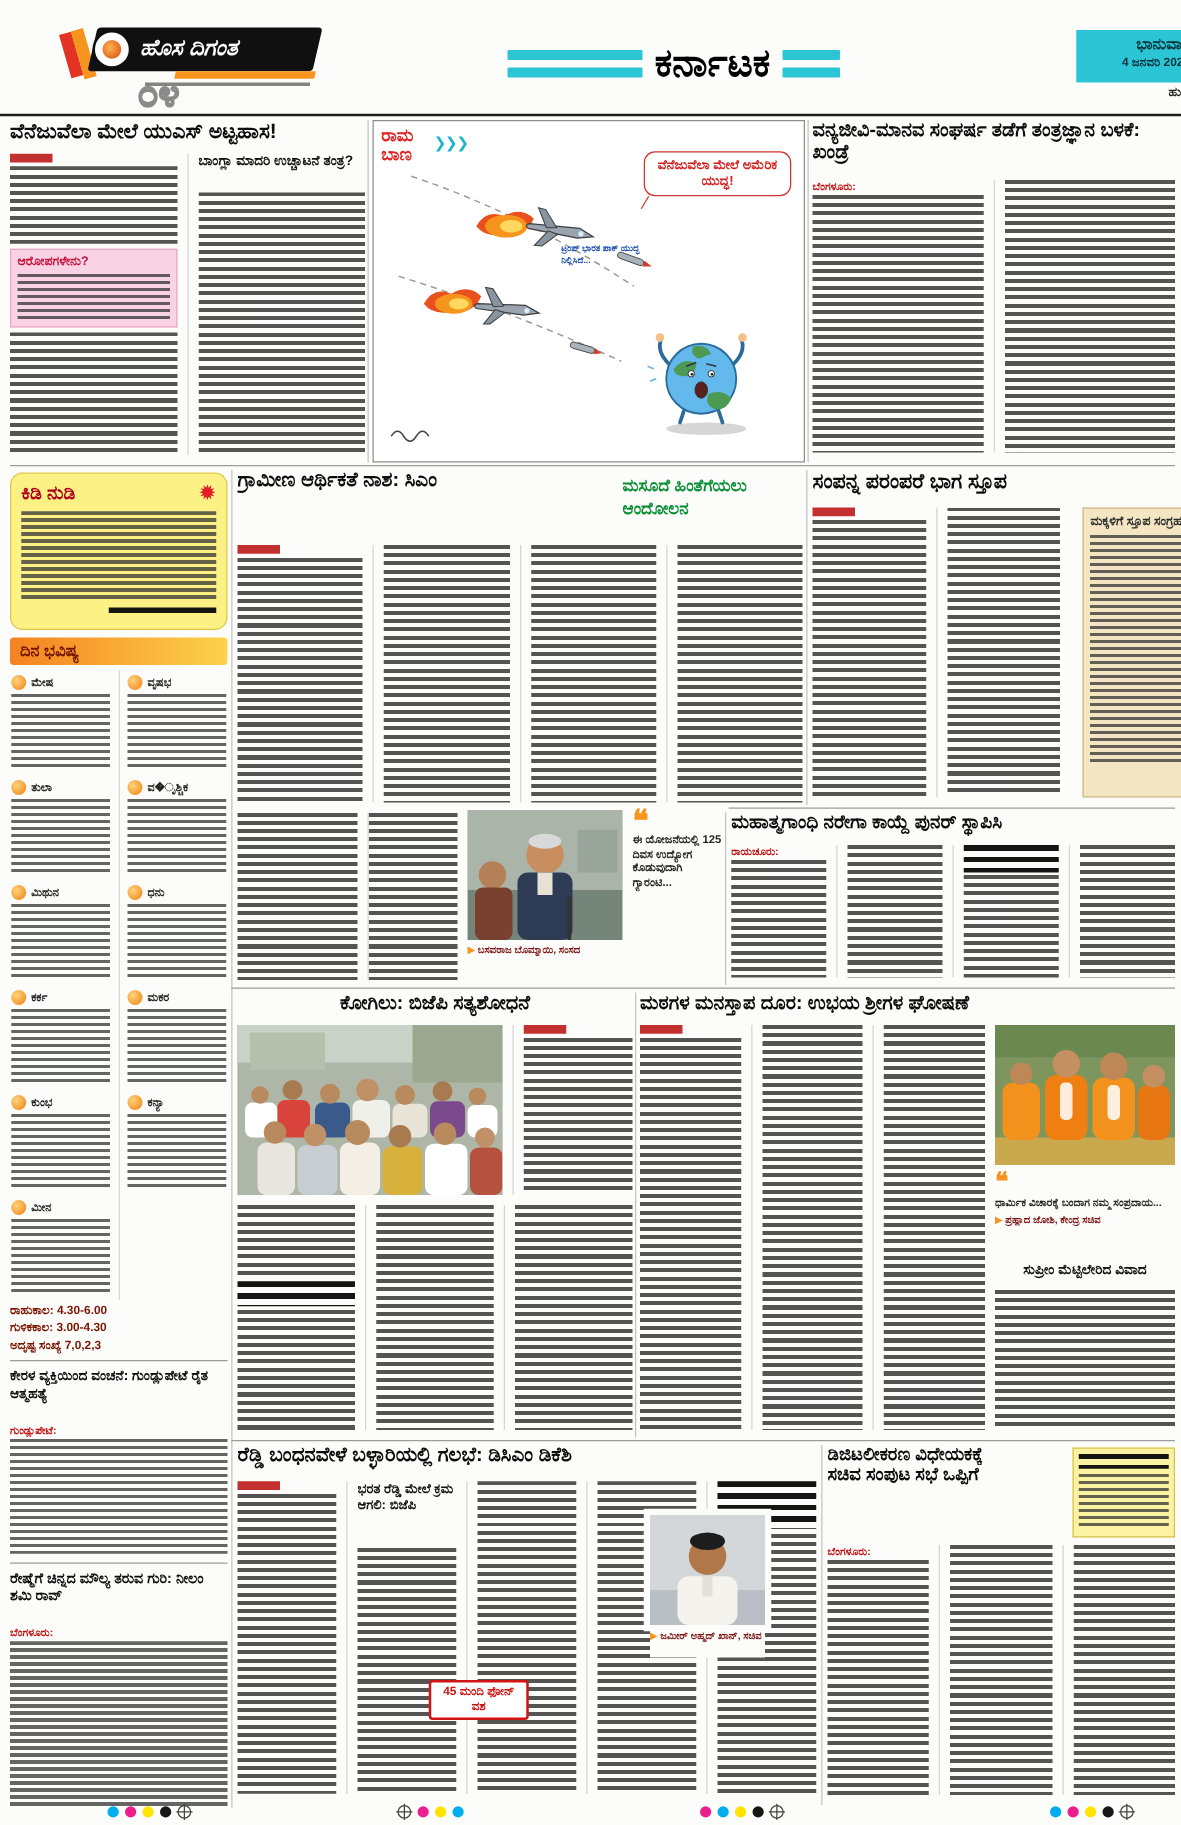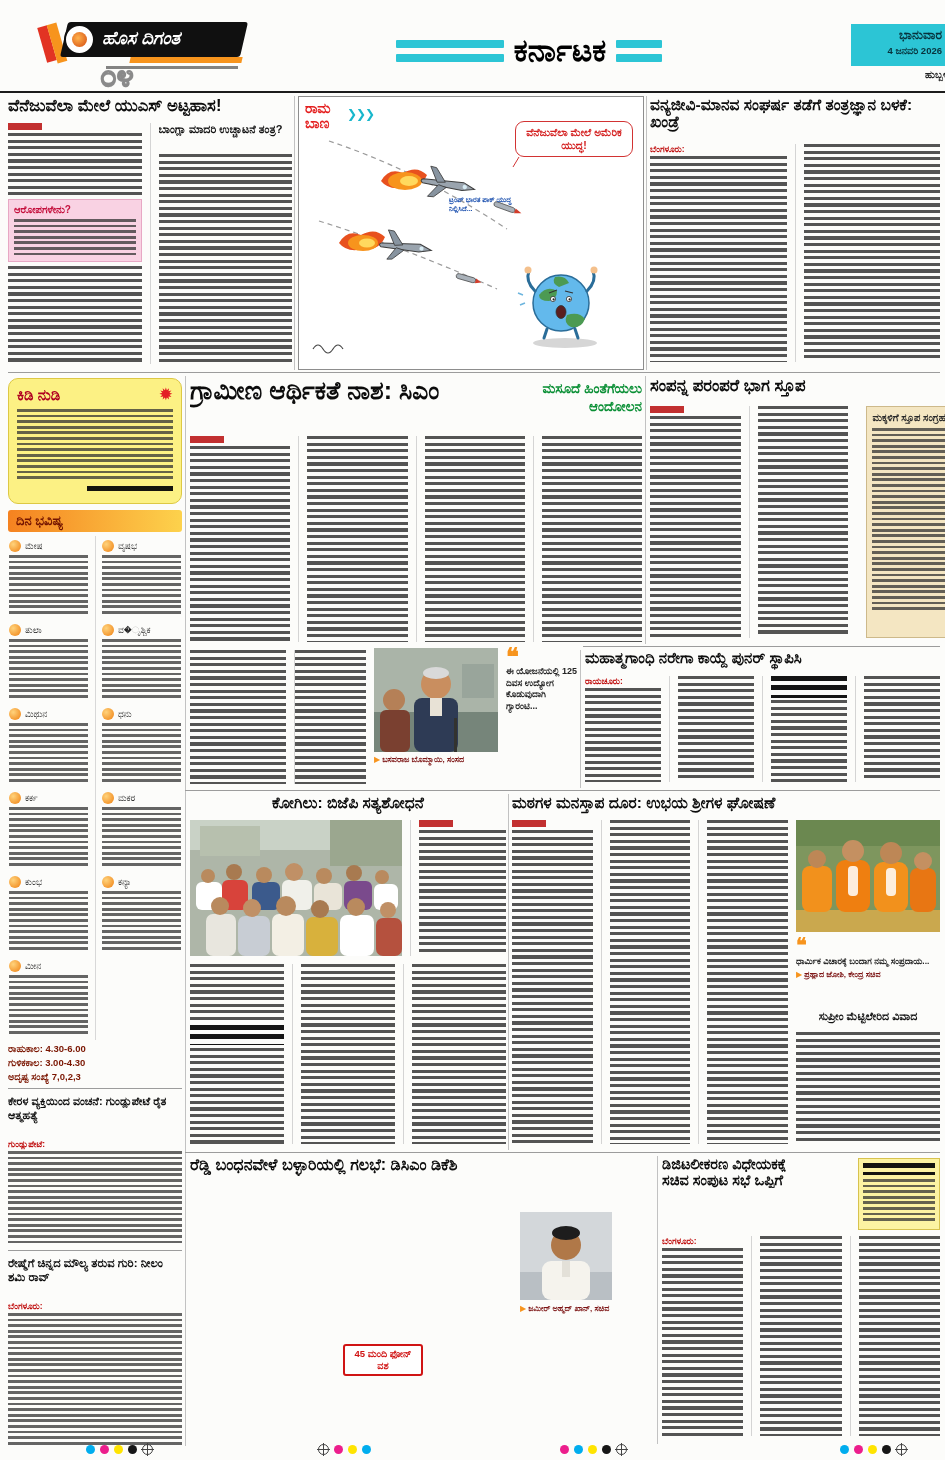--- a/index.html
+++ b/index.html
@@ -18,34 +18,34 @@
   .nw{white-space:nowrap;overflow:hidden}
   .dl{color:#c01010;font-weight:700;font-size:8.5px;line-height:10px;margin-bottom:2px}
   .leadbar{width:34px;height:7px;background:#c23030;margin-bottom:3px}
   .rule-h{position:absolute;height:1px;background:#9c9c9c}
   .rule-v{position:absolute;width:1px;background:#c2c2c2}
   .photo{position:absolute;overflow:hidden;background:#9fa89c}
   .cap{font-size:8px;font-weight:700;color:#7c1414;line-height:10px}
   .caparrow{color:#f7941d;margin-right:2px}
   .qmark{color:#f7941d;font-size:24px;font-weight:900;line-height:18px;font-family:"DejaVu Serif",serif}
   .qtext{font-size:9px;font-weight:700;color:#252525;line-height:1.3}
-  .green2{color:#0a8f35;font-weight:800;text-align:right;font-size:13.5px;line-height:1.3}
+  .green2{color:#0a8f35;font-weight:800;text-align:left;font-size:13.5px;line-height:1.3}
   .pinkbox{background:#f9d2e3;border:1px solid #e7a8c4;padding:4px 5px}
   .pinktitle{color:#c40f3c;font-weight:800;font-size:10px;line-height:12px;margin-bottom:3px}
   .kidibox{background:#fcf184;border:1px solid #ddc844;border-radius:10px;padding:7px 8px}
   .kidititle{color:#b00020;font-weight:800;font-size:15px;line-height:17px}
   .star{color:#e31e24;font-size:17px;line-height:17px}
   .hribbon{background:linear-gradient(90deg,#f58220,#fdd24c);color:#731400;font-weight:800;font-size:13px;line-height:20px;padding:1px 8px;border-radius:3px}
   .zgrid{display:flex;flex-wrap:wrap;position:relative}
   .zgrid:before{content:"";position:absolute;left:50%;top:0;bottom:0;width:1px;background:#d8d8d8}
   .zcell{width:50%;padding:4px 7px 4px 1px;height:84px}
   .zcell:nth-child(even){padding-left:7px;padding-right:1px}
   .zhead{display:flex;align-items:center;margin-bottom:3px}
   .zicon{width:12px;height:12px;border-radius:50%;background:radial-gradient(circle at 35% 35%,#ffd37c,#ef7f10);display:inline-block;margin-right:4px;flex:none}
-  .zname{font-size:9px;font-weight:400;color:#242424}
+  .zname{font-size:9px;font-weight:700;color:#242424}
   .hfoot{font-size:9.5px;font-weight:800;color:#7a1500;line-height:14px}
   .redbox{position:absolute;border:2px solid #d01414;border-radius:3px;background:#fff;color:#d01414;font-weight:900;font-size:9.5px;line-height:12px;text-align:center;padding:2px 3px;z-index:3}
   .notebox{background:#fcf3a2;border:1px solid #d7c24e;padding:4px}
   .beige{background:#f4e6c2;border:1px solid #cdb98a;padding:5px}
   .beigetitle{font-size:10px;font-weight:800;text-align:center;line-height:12px;color:#2a2a2a;margin-bottom:4px}
   .bubble{position:absolute;border:1.3px solid #d23333;border-radius:9px;background:#fff;color:#d42020;font-weight:800;font-size:10.5px;line-height:1.25;text-align:center;padding:4px 5px;z-index:2}
   .sidenote{position:absolute;color:#1a4fae;font-weight:700;font-size:7px;line-height:9px;z-index:2}
   .cartlabel{position:absolute;color:#e42020;font-weight:900;font-size:14px;line-height:15px;z-index:2}
   .chev{color:#18b7cc;font-weight:900;font-size:12px;letter-spacing:-1px}
   .datebox{background:#2cc5d5;color:#07333d;text-align:right;padding:4px 7px}
@@ -57,21 +57,21 @@
   .regx:before,.regx:after{content:"";position:absolute;background:#444}
   .regx:before{left:50%;top:-2px;bottom:-2px;width:1px;margin-left:-.5px}
   .regx:after{top:50%;left:-2px;right:-2px;height:1px;margin-top:-.5px}
   .pagenum{font-size:30px;font-weight:900;color:#fff;-webkit-text-stroke:1.2px #8a8a8a;text-shadow:0 0 1px #999;line-height:32px}
 </style>
 </head>
 <body>
 
 <div class="page">
 
-  <div class="abs" style="left:6px;top:8;width:860px;height:84px">
+  <div class="abs" style="left:16px;top:8;width:860px;height:84px">
     <div class="abs" style="left:36px;top:26px;width:10px;height:36px;background:#e23323;transform:rotate(-16deg)"></div>
     <div class="abs" style="left:46px;top:23px;width:10px;height:40px;background:#f7941d;transform:rotate(-16deg)"></div>
     <div class="abs" style="left:58px;top:22px;width:180px;height:35px;background:#101010;transform:skewX(-13deg);border-radius:3px"></div>
     <div class="abs" style="left:58px;top:24px;width:31px;height:31px;border-radius:50%;background:#fff;border:2px solid #101010;display:flex;align-items:center;justify-content:center">
       <span style="width:15px;height:15px;border-radius:50%;background:radial-gradient(circle at 40% 40%,#ffb24d,#d3490f);display:block"></span>
     </div>
     <div class="abs" style="left:96px;top:28px;width:140px;height:24px;color:#fff;font-weight:900;font-size:18px;font-style:italic;white-space:nowrap;overflow:hidden">ಹೊಸ ದಿಗಂತ</div>
     <div class="abs" style="left:124px;top:57px;width:112px;height:6px;background:#f7941d;transform:skewX(-13deg)"></div>
     <div class="abs sim-s" style="left:100px;top:66px;width:132px;height:4px;opacity:.8"></div>
     <div class="abs pagenum" style="left:94px;top:60px;width:70px;height:34px">೦೪</div>
@@ -305,21 +305,21 @@
 
   <div class="abs" style="left:8px;top:1256px;width:174px;height:190px">
     <h3 style="font-size:11.5px;line-height:14px;height:42px;overflow:hidden">ರೇಷ್ಮೆಗೆ ಚಿನ್ನದ ಮೌಲ್ಯ ತರುವ ಗುರಿ: ನೀಲಂ ಶಮಿ ರಾವ್</h3>
     <div class="dl" style="margin-top:3px">ಬೆಂಗಳೂರು:</div>
     <div class="sim-s" style="height:132px"></div>
   </div>
 
   <div class="rule-v" style="left:185px;top:376px;height:1070px"></div>
 
   <div class="abs" style="left:190px;top:376px;width:452px;height:268px">
-    <h1 class="nw" style="font-size:25px;width:340px;height:34px">ಗ್ರಾಮೀಣ ಆರ್ಥಿಕತೆ ನಾಶ: ಸಿಎಂ</h1>
+    <h1 class="nw" style="font-size:16px;width:340px;height:34px">ಗ್ರಾಮೀಣ ಆರ್ಥಿಕತೆ ನಾಶ: ಸಿಎಂ</h1>
     <div class="abs green2" style="left:308px;top:4px;width:144px;height:52px">
       <div>ಮಸೂದೆ ಹಿಂತೆಗೆಯಲು</div>
       <div>ಆಂದೋಲನ</div>
     </div>
     <div class="cols" style="margin-top:26px">
       <div class="col">
         <div class="leadbar"></div>
         <div class="sim" style="height:196px"></div>
       </div>
       <div class="col">
@@ -499,20 +499,40 @@
       </div>
     </div>
     <div class="abs nw" style="left:284px;top:216px;width:144px;height:16px;font-size:11px;font-weight:800;text-align:center">ಸುಪ್ರೀಂ ಮೆಟ್ಟಿಲೇರಿದ ವಿವಾದ</div>
     <div class="abs sim" style="left:284px;top:238px;width:144px;height:112px"></div>
   </div>
 
   <div class="rule-h" style="left:185px;top:1152px;width:755px"></div>
 
   <div class="abs" style="left:190px;top:1156px;width:463px;height:288px">
     <h2 class="nw" style="font-size:16px;height:24px">ರೆಡ್ಡಿ ಬಂಧನವೇಳೆ ಬಳ್ಳಾರಿಯಲ್ಲಿ ಗಲಭೆ: ಡಿಸಿಎಂ ಡಿಕೆಶಿ</h2>
+    <div class="cols" style="margin-top:5px">
+      <div class="col">
+        <div class="leadbar"></div>
+        <div class="sim" style="height:240px"></div>
+      </div>
+      <div class="col">
+        <div style="font-size:10.5px;font-weight:800;line-height:13px;height:50px;overflow:hidden">ಭರತ ರೆಡ್ಡಿ ಮೇಲೆ ಕ್ರಮ ಆಗಲಿ: ಬಿಜೆಪಿ</div>
+        <div class="sim" style="height:196px;margin-top:3px"></div>
+      </div>
+      <div class="col">
+          <div class="sim" style="height:250px"></div>
+        </div>
+      <div class="col">
+          <div class="sim" style="height:250px"></div>
+        </div>
+      <div class="col">
+        <div class="simb" style="height:38px"></div>
+        <div class="sim" style="height:208px;margin-top:4px"></div>
+      </div>
+    </div>
     <div class="photo" style="left:330px;top:56px;width:92px;height:88px;box-shadow:0 0 0 5px #fcfcfa;z-index:2">
       <svg width="92" height="88" viewBox="0 0 92 88">
         <rect width="92" height="88" fill="#d3d7da"></rect>
         <rect y="60" width="92" height="28" fill="#b9bfc4"></rect>
         <circle cx="46" cy="33" r="15" fill="#b07848"></circle>
         <ellipse cx="46" cy="21" rx="14" ry="7" fill="#1d1d1d"></ellipse>
         <rect x="22" y="49" width="48" height="39" rx="9" fill="#f5f3ed"></rect>
         <rect x="42" y="49" width="8" height="16" fill="#e3e0d8"></rect>
       </svg>
     </div>

